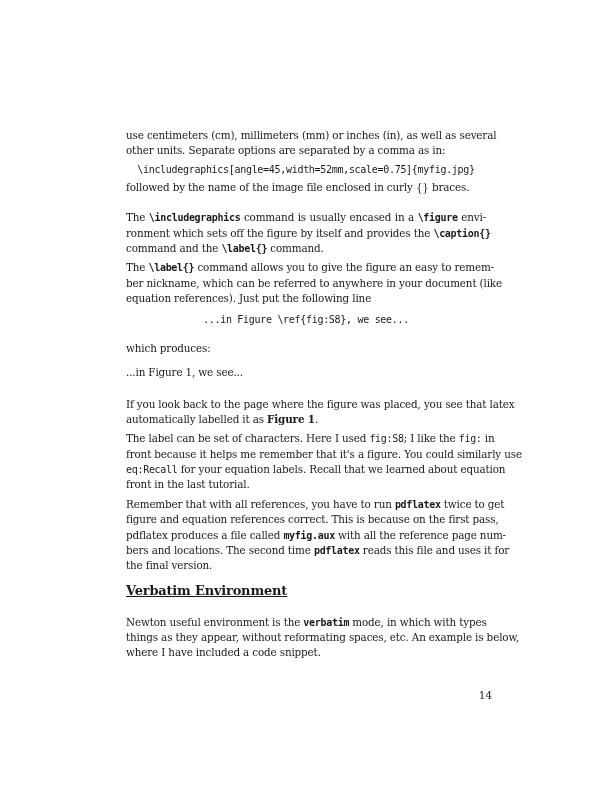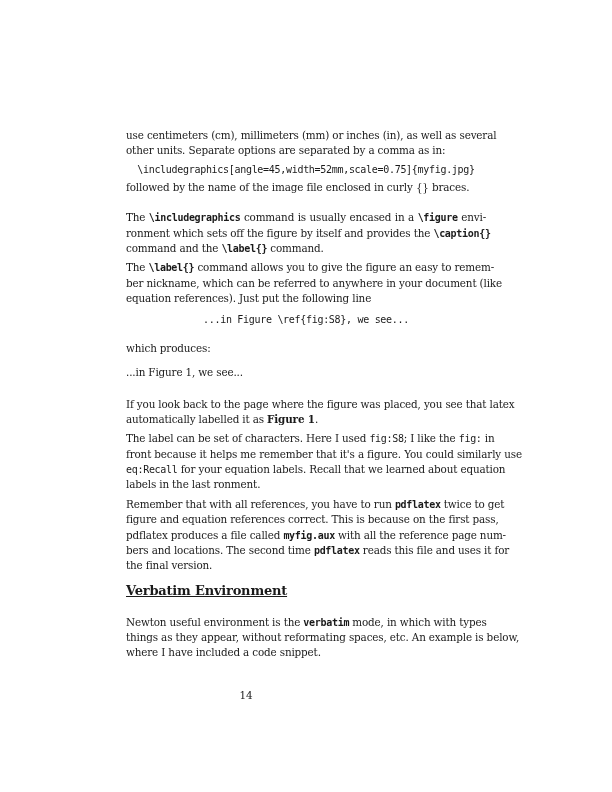--- a/index.html
+++ b/index.html
@@ -6,21 +6,21 @@
   body { width: 612px; height: 792px; position: relative; overflow: hidden;
          font-family: "DejaVu Serif", serif; color: #1a1a1a; }
   .line { position: absolute; left: 126px; width: 360px; font-size: 10.4px;
           line-height: 13px; white-space: nowrap; letter-spacing: -0.15px; }
   .just { text-align: justify; text-align-last: justify; }
   .tt { font-family: "DejaVu Sans Mono", monospace; font-size: 10px; letter-spacing: -0.3px; text-align: center; }
   .ttb { font-family: "DejaVu Sans Mono", monospace; font-size: 10px; font-weight: bold; letter-spacing: -0.3px; }
   .b { font-weight: bold; }
   .heading { position: absolute; left: 126px; top: 583px; font-size: 13px; font-weight: bold;
              font-family: "DejaVu Serif", serif; letter-spacing: -0.2px; text-decoration: underline; }
-  .pagenum { position: absolute; left: 0; width: 492px; top: 689px; text-align: center; font-size: 10.4px; }
+  .pagenum { position: absolute; left: 0; width: 492px; top: 689px; text-align: right; font-size: 10.4px; }
 </style>
 </head>
 <body>
 
 <div>
 
   <div class="line just" style="top:129px">use centimeters (cm), millimeters (mm) or inches (in), as well as several</div>
   <div class="line" style="top:144px">other units. Separate options are separated by a comma as in:</div>
 
   <div class="line tt" style="top:163px">\includegraphics[angle=45,width=52mm,scale=0.75]{myfig.jpg}</div>
@@ -39,21 +39,21 @@
 
   <div class="line" style="top:342px">which produces:</div>
   <div class="line" style="top:366px">...in Figure 1, we see...</div>
 
   <div class="line just" style="top:398px">If you look back to the page where the figure was placed, you see that latex</div>
   <div class="line" style="top:413px"><span>automatically labelled it as </span><span class="b">Figure 1</span><span>.</span></div>
 
   <div class="line just" style="top:432px"><span>The label can be set of characters. Here I used </span><span class="tt">fig:S8</span><span>; I like the </span><span class="tt">fig:</span><span> in</span></div>
   <div class="line just" style="top:448px">front because it helps me remember that it's a figure. You could similarly use</div>
   <div class="line just" style="top:463px"><span class="tt">eq:Recall</span><span> for your equation labels. Recall that we learned about equation</span></div>
-  <div class="line" style="top:478px">labels in the last ronment.</div>
+  <div class="line" style="top:478px">front in the last tutorial.</div>
 
   <div class="line just" style="top:498px"><span>Remember that with all references, you have to run </span><span class="ttb">pdflatex</span><span> twice to get</span></div>
   <div class="line just" style="top:513px">figure and equation references correct. This is because on the first pass,</div>
   <div class="line just" style="top:529px"><span>pdflatex produces a file called </span><span class="ttb">myfig.aux</span><span> with all the reference page num-</span></div>
   <div class="line just" style="top:544px"><span>bers and locations. The second time </span><span class="ttb">pdflatex</span><span> reads this file and uses it for</span></div>
   <div class="line" style="top:559px">the final version.</div>
 
   <div class="heading">Verbatim Environment</div>
 
   <div class="line just" style="top:616px"><span>Newton useful environment is the </span><span class="ttb">verbatim</span><span> mode, in which with types</span></div>

